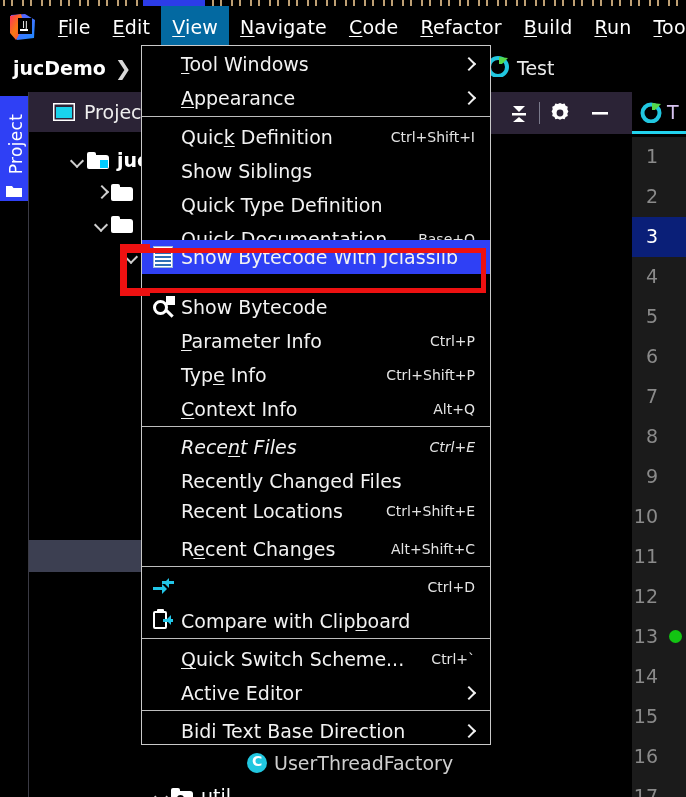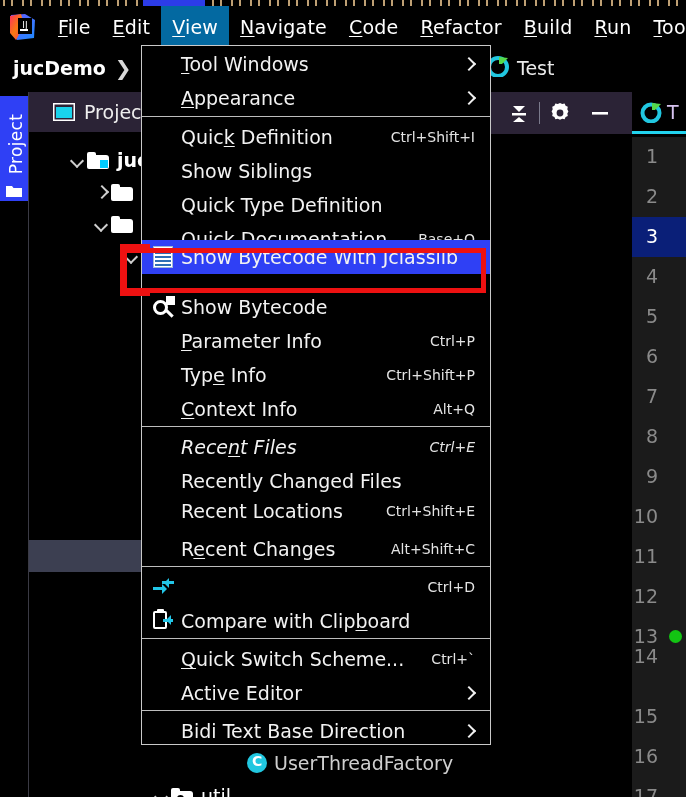--- a/index.html
+++ b/index.html
@@ -354,21 +354,21 @@
       <div class="lnrow" style="top:400px;">
           <span class="ln" style="top:8px;">11</span>
         </div>
       <div class="lnrow" style="top:440px;">
           <span class="ln" style="top:8px;">12</span>
         </div>
       <div class="lnrow" style="top:480px;">
         <span class="ln" style="top:8px;">13</span>
         <span class="greendot"></span>
       </div>
-      <div class="lnrow" style="top:500px;">
+      <div class="lnrow" style="top:520px;">
           <span class="ln" style="top:8px;">14</span>
         </div>
       <div class="lnrow" style="top:560px;">
           <span class="ln" style="top:8px;">15</span>
         </div>
       <div class="lnrow" style="top:600px;">
           <span class="ln" style="top:8px;">16</span>
         </div>
       <div class="lnrow" style="top:640px;">
           <span class="ln" style="top:8px;">17</span>

